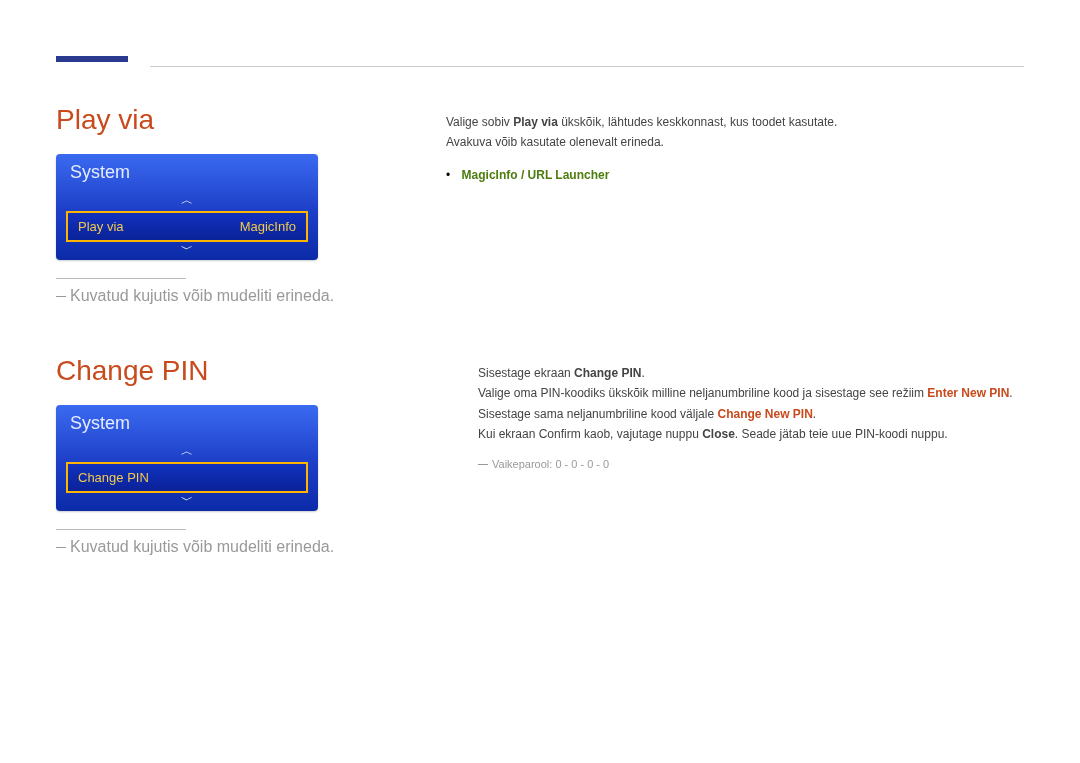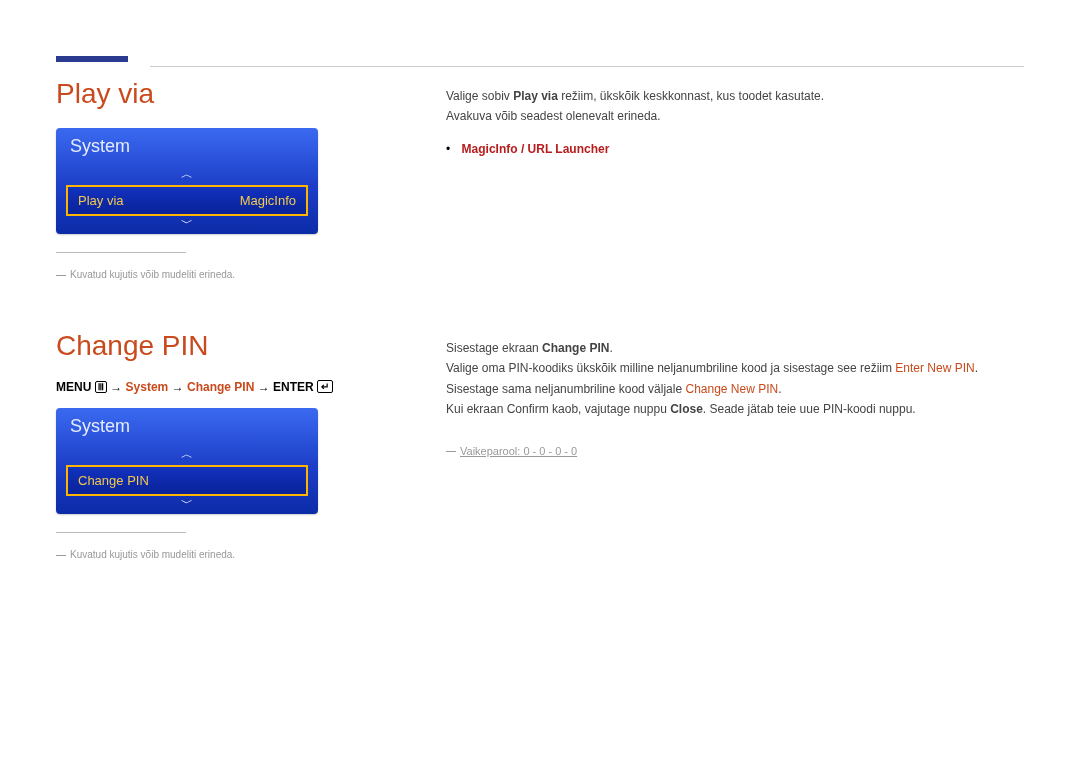--- a/index.html
+++ b/index.html
@@ -22,21 +22,21 @@
   .header-rule {
     position: absolute;
     top: 66px;
     left: 150px;
     right: 56px;
     height: 1px;
     background: #ccc;
   }
   .content {
     position: absolute;
-    top: 78px;
+    top: 104px;
     left: 56px;
     right: 56px;
     display: flex;
     flex-direction: column;
   }
   .section {
     display: flex;
     width: 100%;
   }
   .left-col {
@@ -119,53 +119,51 @@
   }
   .ui-label { color: #f2c94c; }
   .ui-value { color: #f2c94c; }
   .footnote-rule {
     width: 130px;
     height: 1px;
     background: #bbb;
     margin: 18px 0 8px;
   }
   .footnote {
-    font-size: 10px;
+    font-size: 16px;
     color: #999;
-    margin-top: 16px;
   }
   .footnote-dash {
     display: inline-block;
     height: 1px;
     width: 10px;
     background: #999;
     vertical-align: middle;
     margin-right: 4px;
   }
   .bullet-row {
     margin-top: 12px;
     font-size: 12px;
   }
   .bullet-dot {
     color: #000;
     margin-right: 8px;
   }
   .bullet-highlight {
-    color: #b91c1c;
+    color: #4d7c0f;
     font-weight: bold;
   }
   .emph { font-weight: bold; }
-  .red { color: #c94a1c; font-weight: normal; }
+  .red { color: #c94a1c; font-weight: bold; }
   .tip-row {
     color: #999;
     font-size: 11px;
-    margin-top: 22px;
-    text-decoration: underline;
-  }
-  .section-gap { margin-top: 50px; }
+    margin-top: 10px;
+  }
+  .section-gap { margin-top: 50px; gap: 32px; }
 </style>
 </head>
 <body>
 
 <div class="header-bar"></div>
 <div class="header-rule"></div>
 
 <div class="content">
 
   <div class="section">
@@ -183,39 +181,33 @@
       </div>
 
       <div class="footnote-rule"></div>
       <div class="footnote">
         <span class="footnote-dash"></span><span>Kuvatud kujutis võib mudeliti erineda.</span>
       </div>
     </div>
 
     <div class="right-col">
       <p>
-        <span>Valige sobiv </span><span class="emph">Play via</span><span> režiim, ükskõik keskkonnast, kus toodet kasutate.</span>
-      </p>
-      <p>Avakuva võib seadest olenevalt erineda.</p>
+        <span>Valige sobiv </span><span class="emph">Play via</span><span> ükskõik, lähtudes keskkonnast, kus toodet kasutate.</span>
+      </p>
+      <p>Avakuva võib kasutate olenevalt erineda.</p>
       <div class="bullet-row">
         <span class="bullet-dot">•</span>
         <span class="bullet-highlight">MagicInfo / URL Launcher</span>
       </div>
     </div>
   </div>
 
   <div class="section section-gap">
     <div class="left-col">
       <h2 class="heading">Change PIN</h2>
-      <div class="breadcrumb">
-        <span>MENU</span>
-        <span class="menu-icon">Ⅲ</span>
-        <span> → </span><span class="highlight">System</span><span> → </span><span class="highlight">Change PIN</span><span> → </span><span>ENTER</span>
-        <span class="enter-icon">↵</span>
-      </div>
 
       <div class="ui-panel">
         <div class="ui-title">System</div>
         <div class="ui-chevron-row">︿</div>
         <div class="ui-item">
           <span class="ui-label">Change PIN</span>
         </div>
         <div class="ui-chevron-row" style="padding-bottom:6px">﹀</div>
       </div>
 

